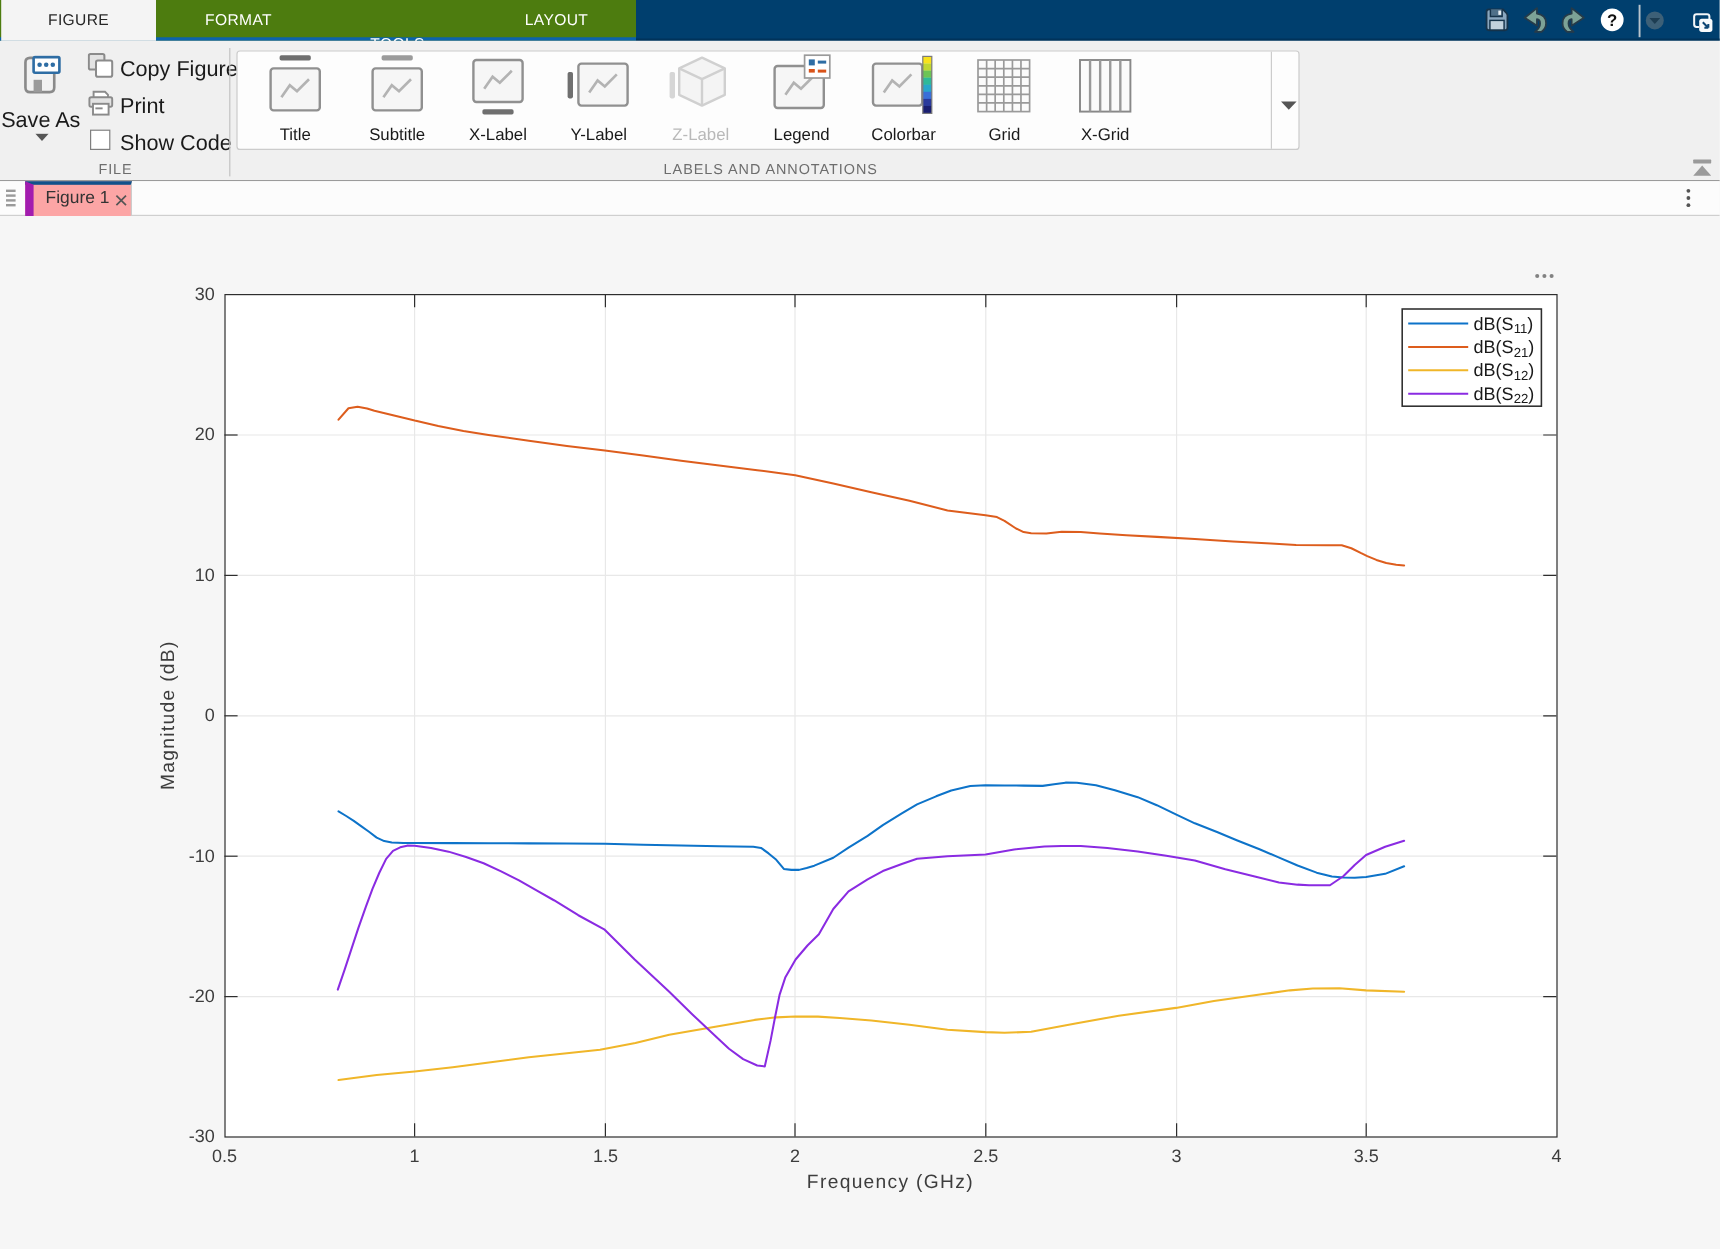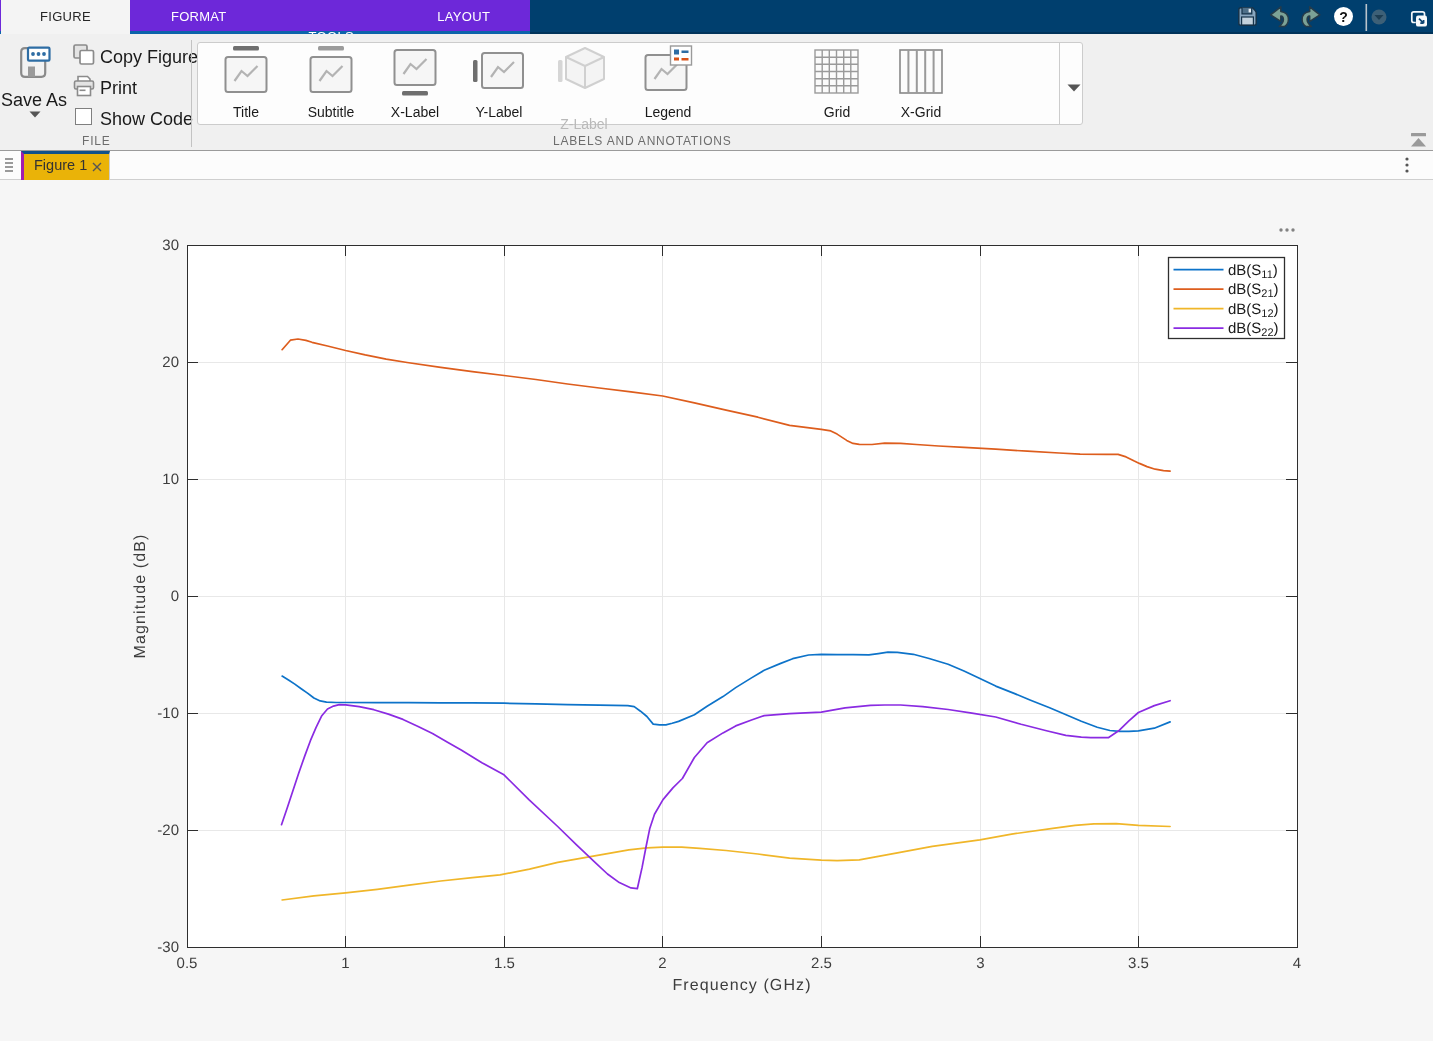--- a/index.html
+++ b/index.html
@@ -1,33 +1,33 @@
 <!DOCTYPE html>
 <html><head>
 <meta charset="utf-8">
 <style>
 * { margin:0; padding:0; box-sizing:border-box; }
 html,body { width:1433px; height:1041px; overflow:hidden; font-family:"Liberation Sans", sans-serif; background:#f6f6f6; }
 #topbar { position:absolute; left:0; top:0; width:1433px; height:34px; background:#003f6e; box-shadow:inset 0 -2px 0 #00335a; }
-#tabs { position:absolute; left:0; top:0; width:530px; height:34px; background:#6d28d9; box-shadow:inset 0 -3px 0 #0c63ab; }
+#tabs { position:absolute; left:0; top:0; width:530px; height:34px; background:#4d7c0f; box-shadow:inset 0 -3px 0 #0c63ab; }
 .tab { position:absolute; top:0; height:34px; width:132.5px; color:#fff; font-size:13px; text-align:center; line-height:34px; letter-spacing:0.3px; }
 #tab-figure { left:1px; width:129px; background:#f4f4f4; color:#262626; box-shadow:none; z-index:2; }
 #topicons { position:absolute; right:0; top:0; height:34px; }
 #toolstrip { position:absolute; left:0; top:34px; width:1433px; height:117px; background:#f0f0f0; border-bottom:1px solid #9b9b9b; }
 .vsep { position:absolute; top:6px; height:107px; width:1px; background:#c3c3c3; }
 .seccap { position:absolute; top:100px; font-size:12px; color:#6d6d6d; letter-spacing:0.8px; }
 #groupbox { position:absolute; left:197px; top:8px; width:886px; height:83px; background:#fdfdfd; border:1px solid #ccc; border-radius:3px; }
 #groupdiv { position:absolute; left:861px; top:0px; width:1px; height:81px; background:#ccc; }
 .tbtn { position:absolute; top:0; width:84px; height:81px; text-align:center; }
 .tbtn .lbl { position:absolute; top:61px; width:100%; font-size:14px; color:#1a1a1a; white-space:nowrap; }
-.tbtn.disabled .lbl { color:#b9b9b9;margin-top:12px; }
+.tbtn.disabled .lbl { color:#b9b9b9; }
 #filesec { position:absolute; left:0; top:0; }
 .smalllbl { font-size:18px; color:#1a1a1a; white-space:nowrap; }
 #figtabrow { position:absolute; left:0; top:151px; width:1433px; height:29px; background:#fcfcfc; border-bottom:1px solid #cfcfcf; }
-#figtab { position:absolute; left:21px; top:0; width:89px; height:29px; background:#eab308; border-left:3px solid #a21caf; border-right:1px solid #ccc; border-top:3px solid #11518a; }
+#figtab { position:absolute; left:21px; top:0; width:89px; height:29px; background:#fca5a5; border-left:7px solid #a21caf; border-right:1px solid #ccc; border-top:3px solid #11518a; }
 #figarea { position:absolute; left:0; top:180px; width:1433px; height:861px; background:#f6f6f6; }
 </style>
 </head>
 <body>
 <div id="topbar">
   <div id="tabs">
     <div class="tab" id="tab-figure">FIGURE</div>
     <div class="tab" style="left:132.5px;">FORMAT</div>
     <div class="tab" style="left:265px;margin-top:20px;">TOOLS</div>
     <div class="tab" style="left:397.5px;">LAYOUT</div>
@@ -151,20 +151,36 @@
 <svg width="56" height="58" viewBox="0 0 56 58" style="position:absolute;left:14px;top:2px;">
           <rect x="5.5" y="10" width="41" height="35" rx="2.5" fill="#f6f6f6" stroke="#909090" stroke-width="2"></rect>
 <polyline points="14.5,34 21.5,24 27.5,29 37.5,19" fill="none" stroke="#b3b3b3" stroke-width="2.2"></polyline>
           <rect x="30.5" y="1" width="21" height="19" fill="#fff" stroke="#9a9a9a" stroke-width="1.4"></rect>
           <rect x="34" y="4.5" width="5" height="5" fill="#2e6da4"></rect>
           <rect x="41.5" y="5.5" width="7" height="2.5" fill="#2e6da4"></rect>
           <rect x="34" y="12.5" width="5" height="3" fill="#d95319"></rect>
           <rect x="41.5" y="13" width="7" height="2.5" fill="#d95319"></rect>
         </svg>
 <div class="lbl">Legend</div>
+</div>
+<div class="tbtn" style="left:513px;">
+<svg width="56" height="58" viewBox="0 0 56 58" style="position:absolute;left:14px;top:2px;">
+          <rect x="2.5" y="8" width="41" height="35" rx="2.5" fill="#f6f6f6" stroke="#909090" stroke-width="2"></rect>
+<polyline points="11.5,32 18.5,22 24.5,27 34.5,17" fill="none" stroke="#b3b3b3" stroke-width="2.2"></polyline>
+          <rect x="44" y="2.0" width="7.5" height="6.1" fill="#f8e21c"></rect>
+          <rect x="44" y="7.9" width="7.5" height="6.1" fill="#c0d731"></rect>
+          <rect x="44" y="13.8" width="7.5" height="6.1" fill="#6cc455"></rect>
+          <rect x="44" y="19.700000000000003" width="7.5" height="6.1" fill="#2eb999"></rect>
+          <rect x="44" y="25.6" width="7.5" height="6.1" fill="#28a6cb"></rect>
+          <rect x="44" y="31.5" width="7.5" height="6.1" fill="#3a6fd8"></rect>
+          <rect x="44" y="37.400000000000006" width="7.5" height="6.1" fill="#2a3a9c"></rect>
+          <rect x="44" y="43.300000000000004" width="7.5" height="6.1" fill="#1a1f71"></rect>
+          <rect x="44" y="2" width="7.5" height="47.5" fill="none" stroke="#7a7a7a" stroke-width="1"></rect>
+        </svg>
+<div class="lbl">Colorbar</div>
 </div>
 <div class="tbtn" style="left:597px;">
 <svg width="56" height="58" viewBox="0 0 56 58" style="position:absolute;left:14px;top:2px;">
           <rect x="6" y="5" width="43" height="43" fill="#fbfbfb" stroke="#9a9a9a" stroke-width="1.4"></rect>
           <line x1="13.2" y1="5" x2="13.2" y2="48" stroke="#9a9a9a" stroke-width="1.4"></line>
           <line x1="6" y1="12.2" x2="49" y2="12.2" stroke="#9a9a9a" stroke-width="1.4"></line>
           <line x1="20.3" y1="5" x2="20.3" y2="48" stroke="#9a9a9a" stroke-width="1.4"></line>
           <line x1="6" y1="19.3" x2="49" y2="19.3" stroke="#9a9a9a" stroke-width="1.4"></line>
           <line x1="27.5" y1="5" x2="27.5" y2="48" stroke="#9a9a9a" stroke-width="1.4"></line>
           <line x1="6" y1="26.5" x2="49" y2="26.5" stroke="#9a9a9a" stroke-width="1.4"></line>

